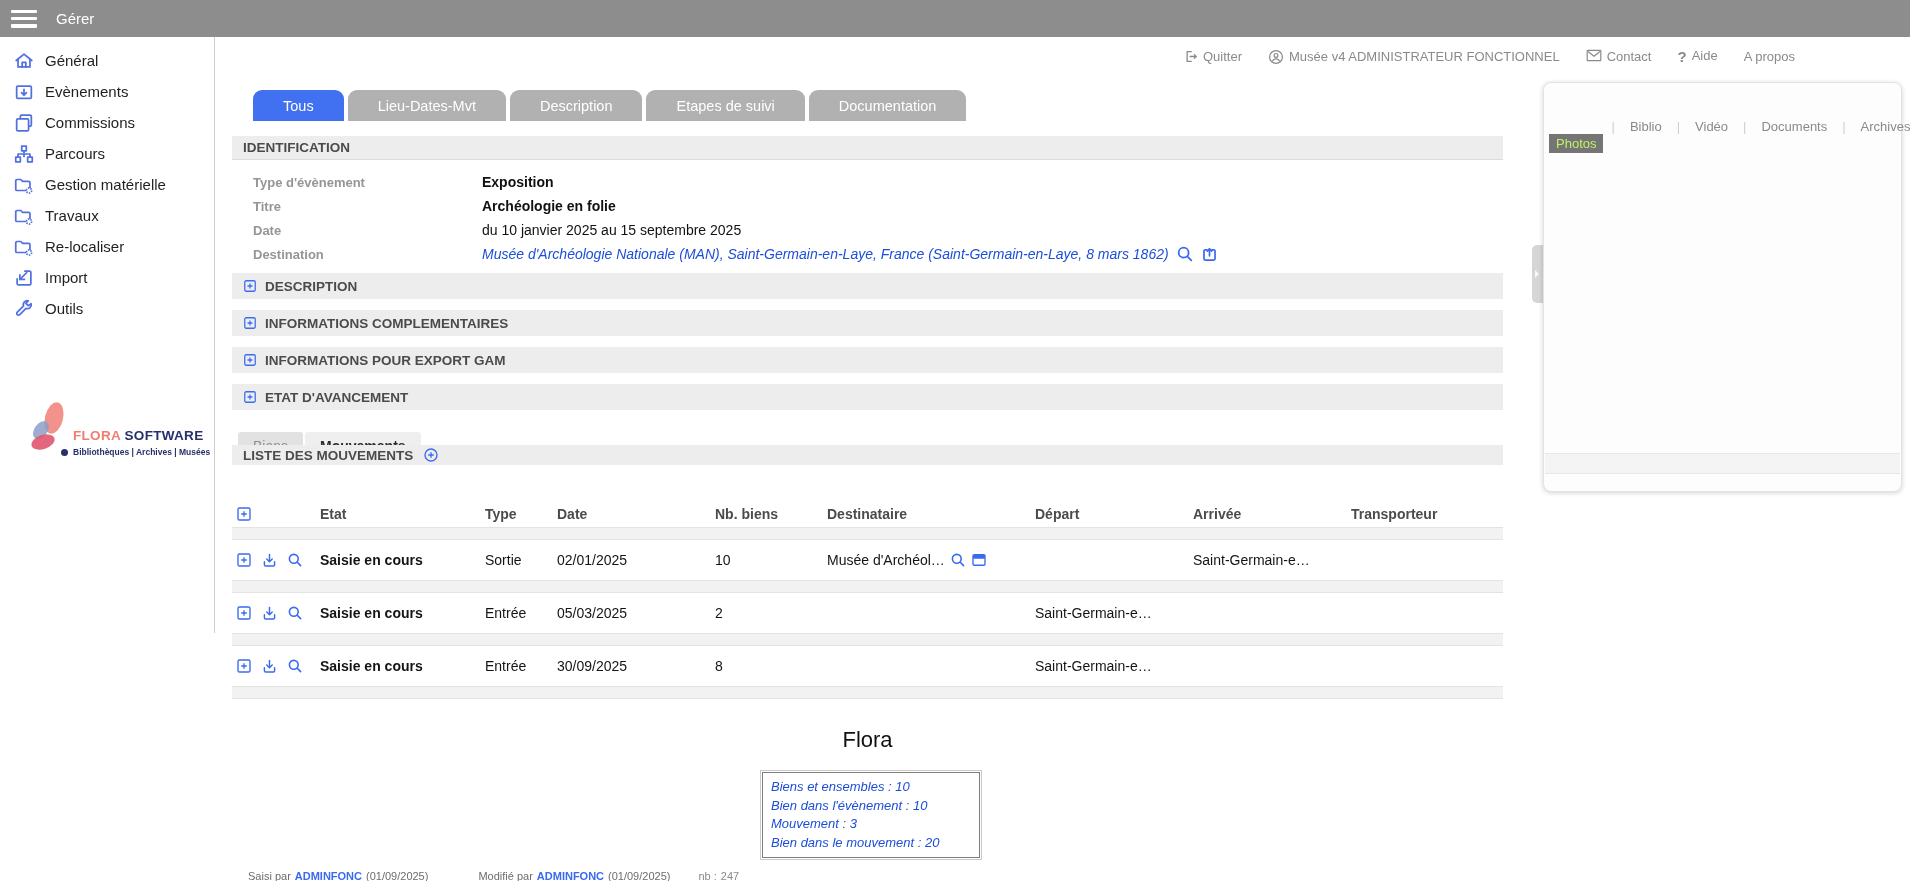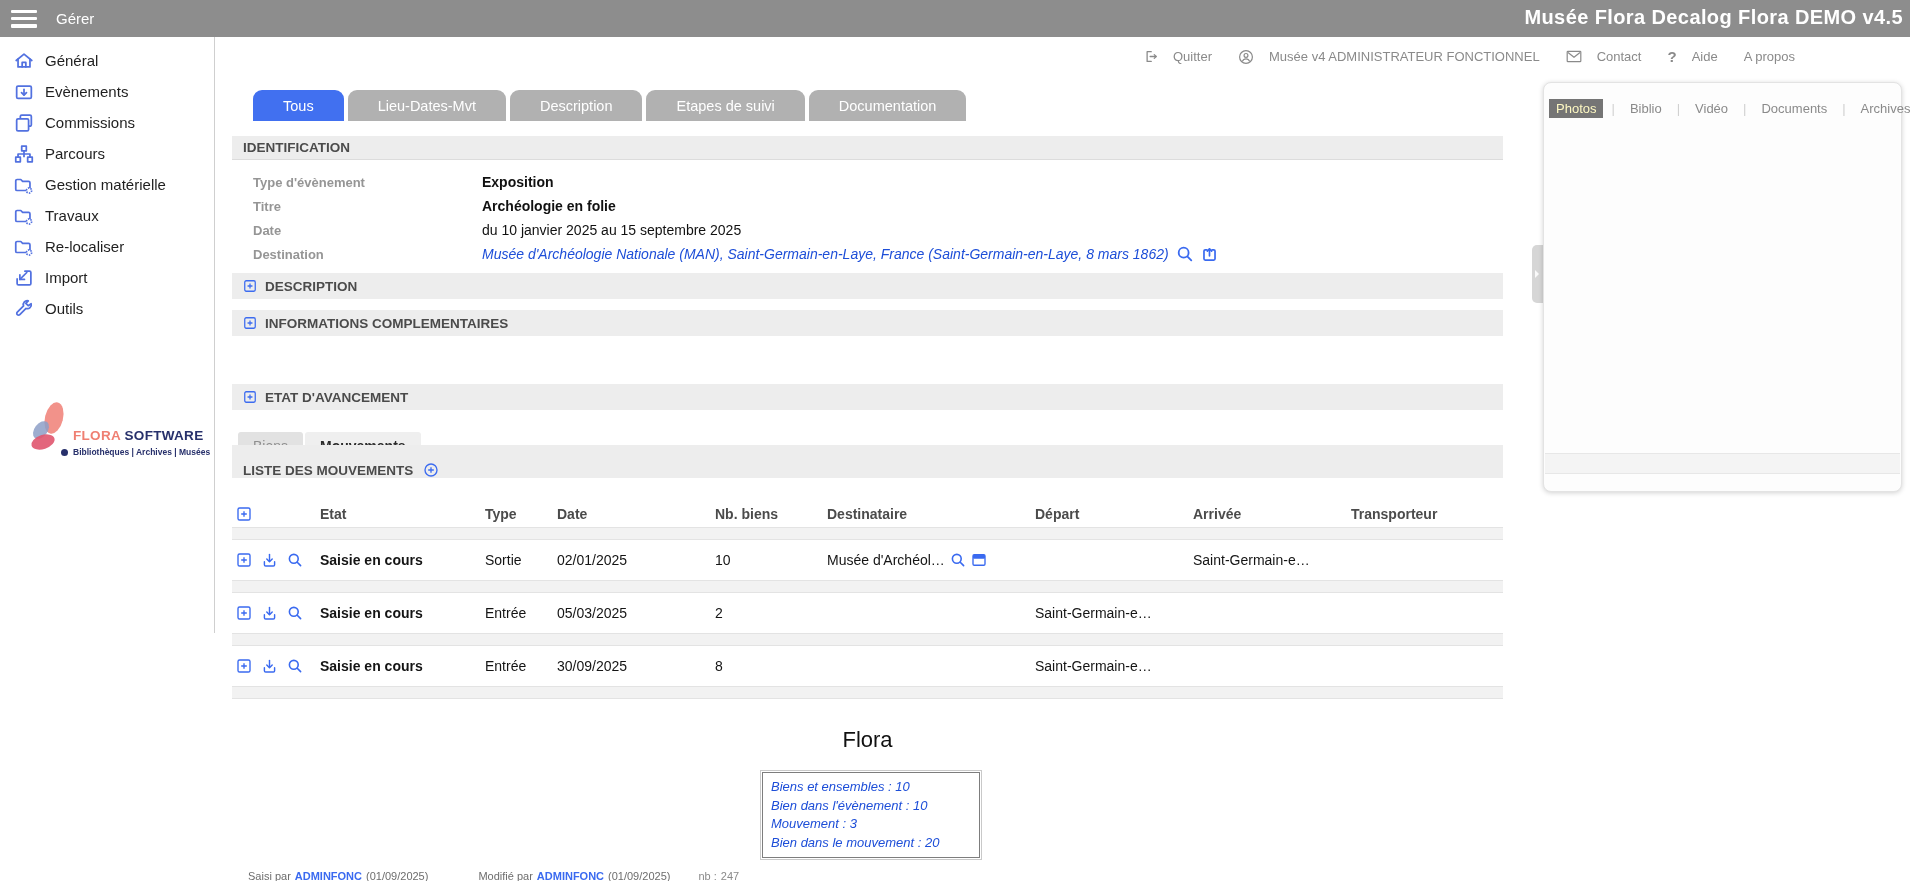--- a/index.html
+++ b/index.html
@@ -32,21 +32,21 @@
   .tagline { position:absolute; left:33px; top:47px; font-size:8.5px; font-weight:bold;
              color:#27306b; white-space:nowrap; display:flex; align-items:center; }
   .tagline .dot { width:7px; height:7px; border-radius:50%; background:#27306b;
                   display:inline-block; margin-right:5px; }
 
   
   .main { position:absolute; top:37px; left:216px; width:1694px; height:844px; background:#fff; }
 
   .utilbar { position:absolute; top:11px; right:115px; display:flex; align-items:center;
              gap:26px; color:#8a8a8a; font-size:13px; white-space:nowrap; }
-  .util-item { display:flex; align-items:center; gap:15px; cursor:pointer; }
+  .util-item { display:flex; align-items:flex-start; gap:5px; cursor:pointer; }
   .util-item svg { color:#8a8a8a; }
 
   .content { position:absolute; top:0; left:16px; width:1271px; height:844px; }
 
   
   .tabs { position:absolute; top:53px; left:21px; display:flex; gap:4px; }
   .tab { height:31px; padding:0 30px; display:flex; align-items:center; font-size:14.5px;
          color:#fff; background:#b1b1b1; border-radius:9px 9px 0 0; cursor:pointer; }
   .tab.active { background:#4170f0; }
 
@@ -103,42 +103,41 @@
   .rec-footer .seg { display:flex; gap:4px; }
   .rec-footer .count { margin-left:14px; color:#8a8a8a; }
 
   
   .media-panel { position:absolute; top:45px; left:1327px; width:359px; height:410px;
                  background:#fdfdfd; border:1px solid #e3e3e3; border-radius:8px;
                  box-shadow:0 1px 5px rgba(0,0,0,.18); }
   .media-tabs { display:flex; align-items:center; gap:0; padding:16px 0 0 5px;
                 font-size:13px; color:#8a8a8a; }
   .media-tab { padding:2px 7px; cursor:pointer; white-space:nowrap; }
-  .media-tab.active { background:#757575; color:#fef9c3; }
+  .media-tab.active { background:#757575; color:#bef264;margin-top:35px; }
   .media-sep { color:#d0d0d0; padding:0 8px; }
   .media-footer { position:absolute; bottom:17px; left:1px; right:1px; height:21px;
                   background:#f4f4f4; border-top:1px solid #e7e7e7; border-bottom:1px solid #e7e7e7; }
   .panel-handle { position:absolute; top:208px; left:1316px; width:11px; height:58px;
                   background:#d6d6d6; border-radius:5px 0 0 5px; cursor:pointer; }
   .panel-handle:after { content:""; position:absolute; top:25px; left:3px; border-left:4px solid #fafafa;
                   border-top:4px solid transparent; border-bottom:4px solid transparent; }
 
   svg { display:block; }
 </style>
 </head>
 <body>
 
 <div class="topbar">
   <div class="hamburger">
       <span></span>
       <span></span>
       <span></span>
     </div>
   <div class="topbar-menu-label">Gérer</div>
-  <div class="topbar-title">Musée Flora Decalog Flora DEMO v4.5</div>
 </div>
 
 <div class="sidebar">
   <div class="side-item">
     <span class="sicon">
       <svg width="22" height="22" viewBox="0 0 24 24" fill="none" stroke="currentColor" stroke-width="1.9" stroke-linecap="round" stroke-linejoin="round">
           <path d="M3.5 11.5 12 4.5l8.5 7"></path>
           <path d="M5.5 10v8.5h13V10"></path>
           <path d="M10 18.5v-5h4v5"></path>
         </svg>
@@ -335,36 +334,45 @@
     </div>
     <div class="secbar collapsible" style="top:273px;">
       <span class="plusbox">
           <svg width="14" height="14" viewBox="0 0 20 20" fill="none" stroke="currentColor" stroke-width="1.8">
             <rect x="2.5" y="2.5" width="15" height="15" rx="2"></rect>
             <path d="M10 6.5v7M6.5 10h7"></path>
           </svg>
         </span>
       <span>INFORMATIONS COMPLEMENTAIRES</span>
     </div>
+    <div class="secbar collapsible" style="top:310px;">
+      <span class="plusbox">
+          <svg width="14" height="14" viewBox="0 0 20 20" fill="none" stroke="currentColor" stroke-width="1.8">
+            <rect x="2.5" y="2.5" width="15" height="15" rx="2"></rect>
+            <path d="M10 6.5v7M6.5 10h7"></path>
+          </svg>
+        </span>
+      <span>INFORMATIONS POUR EXPORT GAM</span>
+    </div>
     <div class="secbar collapsible" style="top:347px;">
       <span class="plusbox">
           <svg width="14" height="14" viewBox="0 0 20 20" fill="none" stroke="currentColor" stroke-width="1.8">
             <rect x="2.5" y="2.5" width="15" height="15" rx="2"></rect>
             <path d="M10 6.5v7M6.5 10h7"></path>
           </svg>
         </span>
       <span>ETAT D'AVANCEMENT</span>
     </div>
 
     <div class="subtabs">
       <div class="subtab">Biens</div>
       <div class="subtab active">Mouvements</div>
     </div>
 
-    <div class="secbar" style="top:408px; height:33px; border-bottom:none;align-items:flex-end;">
+    <div class="secbar" style="top:408px; height:20px; border-bottom:none;">
       <span>LISTE DES MOUVEMENTS</span>
       <span class="circleplus">
           <svg width="16" height="16" viewBox="0 0 20 20" fill="none" stroke="currentColor" stroke-width="1.7">
             <circle cx="10" cy="10" r="7.5"></circle>
             <path d="M10 6.5v7M6.5 10h7"></path>
           </svg>
         </span>
     </div>
 
     <div class="mtable">

